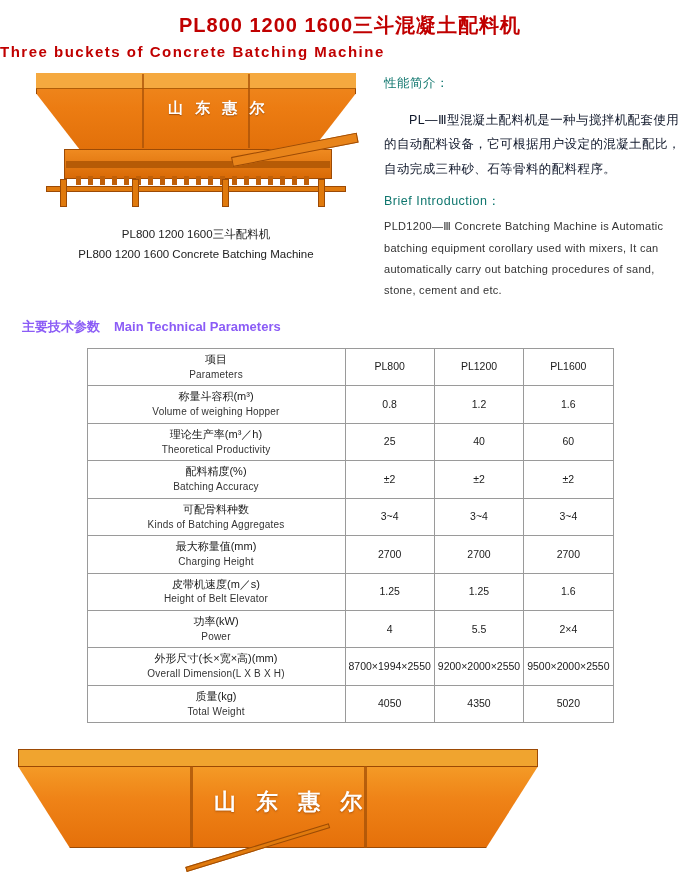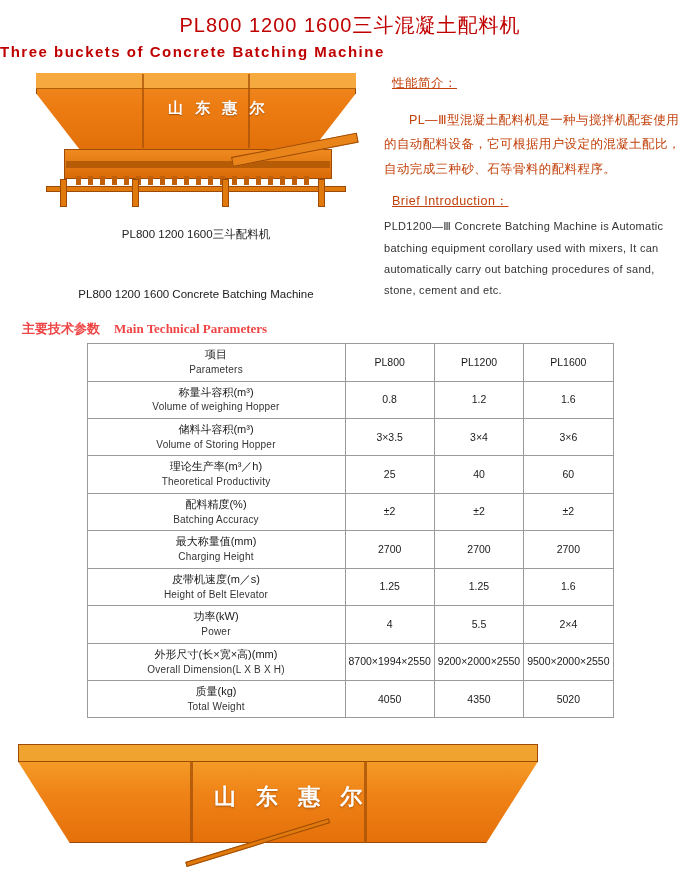--- a/index.html
+++ b/index.html
@@ -21,21 +21,21 @@
     width: 700px;
     height: 895px;
     position: relative;
   }
 
   
   .title-cn {
     text-align: center;
     color: #c00000;
     font-size: 20px;
-    font-weight: normal;
+    font-weight: bold;
     letter-spacing: 1px;
     margin-top: 13px;
     line-height: 1.2;
   }
   .title-en {
     color: #c00000;
     font-size: 15px;
     font-weight: bold;
     letter-spacing: 1.5px;
     margin-top: 6px;
@@ -141,55 +141,52 @@
     border: 1px solid #9c4a05;
     transform: rotate(-11deg);
     transform-origin: left center;
   }
 
   .cap-line {
     text-align: center;
     font-size: 11.5px;
     color: #222;
     line-height: 1.7;
-    margin-top: 40px;
   }
   .cap1 { margin-top: 12px; text-align: center; }
 
   .intro-h {
     font-size: 12.5px;
-    color: #c2410c;
-    margin: 0 0 6px 8px;
+    color: #0f766e;
+    margin: 0 0 6px 0;
     letter-spacing: .5px;
-    text-decoration: underline;
   }
   .intro-p {
     font-size: 12.5px;
-    color: #c2410c;
+    color: #0f172a;
     line-height: 1.95;
     margin: 16px 0 2px 0;
     text-indent: 2em;
     letter-spacing: .4px;
   }
   .intro-en {
     font-size: 11px;
     color: #333;
     line-height: 1.95;
     margin: 0;
     letter-spacing: .3px;
   }
   .intro-gap { height: 10px; }
 
   
   .params-head {
-    margin: 16px 0 5px 22px;
+    margin: 16px 0 12px 22px;
     font-size: 13px;
     font-weight: bold;
-    color: #ef4444;
-    font-family: Liberation Serif, serif;
+    color: #8b5cf6;
   }
   .params-head .en { margin-left: 14px; }
 
   
   table.spec {
     border-collapse: collapse;
     width: 527px;
     margin: 0 auto;
     table-layout: fixed;
     background: #fff;
@@ -313,29 +310,20 @@
       <tr>
         <td class="param">
           <span class="cn-l">称量斗容积(m³)</span>
           <span class="en-l">Volume of weighing Hopper</span>
         </td>
         <td>0.8</td>
         <td>1.2</td>
         <td>1.6</td>
       </tr>
 
-      <tr>
-        <td class="param">
-          <span class="cn-l">储料斗容积(m³)</span>
-          <span class="en-l">Volume of Storing Hopper</span>
-        </td>
-        <td>3×3.5</td>
-        <td>3×4</td>
-        <td>3×6</td>
-      </tr>
 
       <tr>
         <td class="param">
           <span class="cn-l">理论生产率(m³／h)</span>
           <span class="en-l">Theoretical Productivity</span>
         </td>
         <td>25</td>
         <td>40</td>
         <td>60</td>
       </tr>
@@ -344,20 +332,29 @@
         <td class="param">
           <span class="cn-l">配料精度(%)</span>
           <span class="en-l">Batching Accuracy</span>
         </td>
         <td>±2</td>
         <td>±2</td>
         <td>±2</td>
       </tr>
 
 
+      <tr>
+        <td class="param">
+          <span class="cn-l">可配骨料种数</span>
+          <span class="en-l">Kinds of Batching Aggregates</span>
+        </td>
+        <td>3~4</td>
+        <td>3~4</td>
+        <td>3~4</td>
+      </tr>
 
       <tr>
         <td class="param">
           <span class="cn-l">最大称量值(mm)</span>
           <span class="en-l">Charging Height</span>
         </td>
         <td>2700</td>
         <td>2700</td>
         <td>2700</td>
       </tr>

